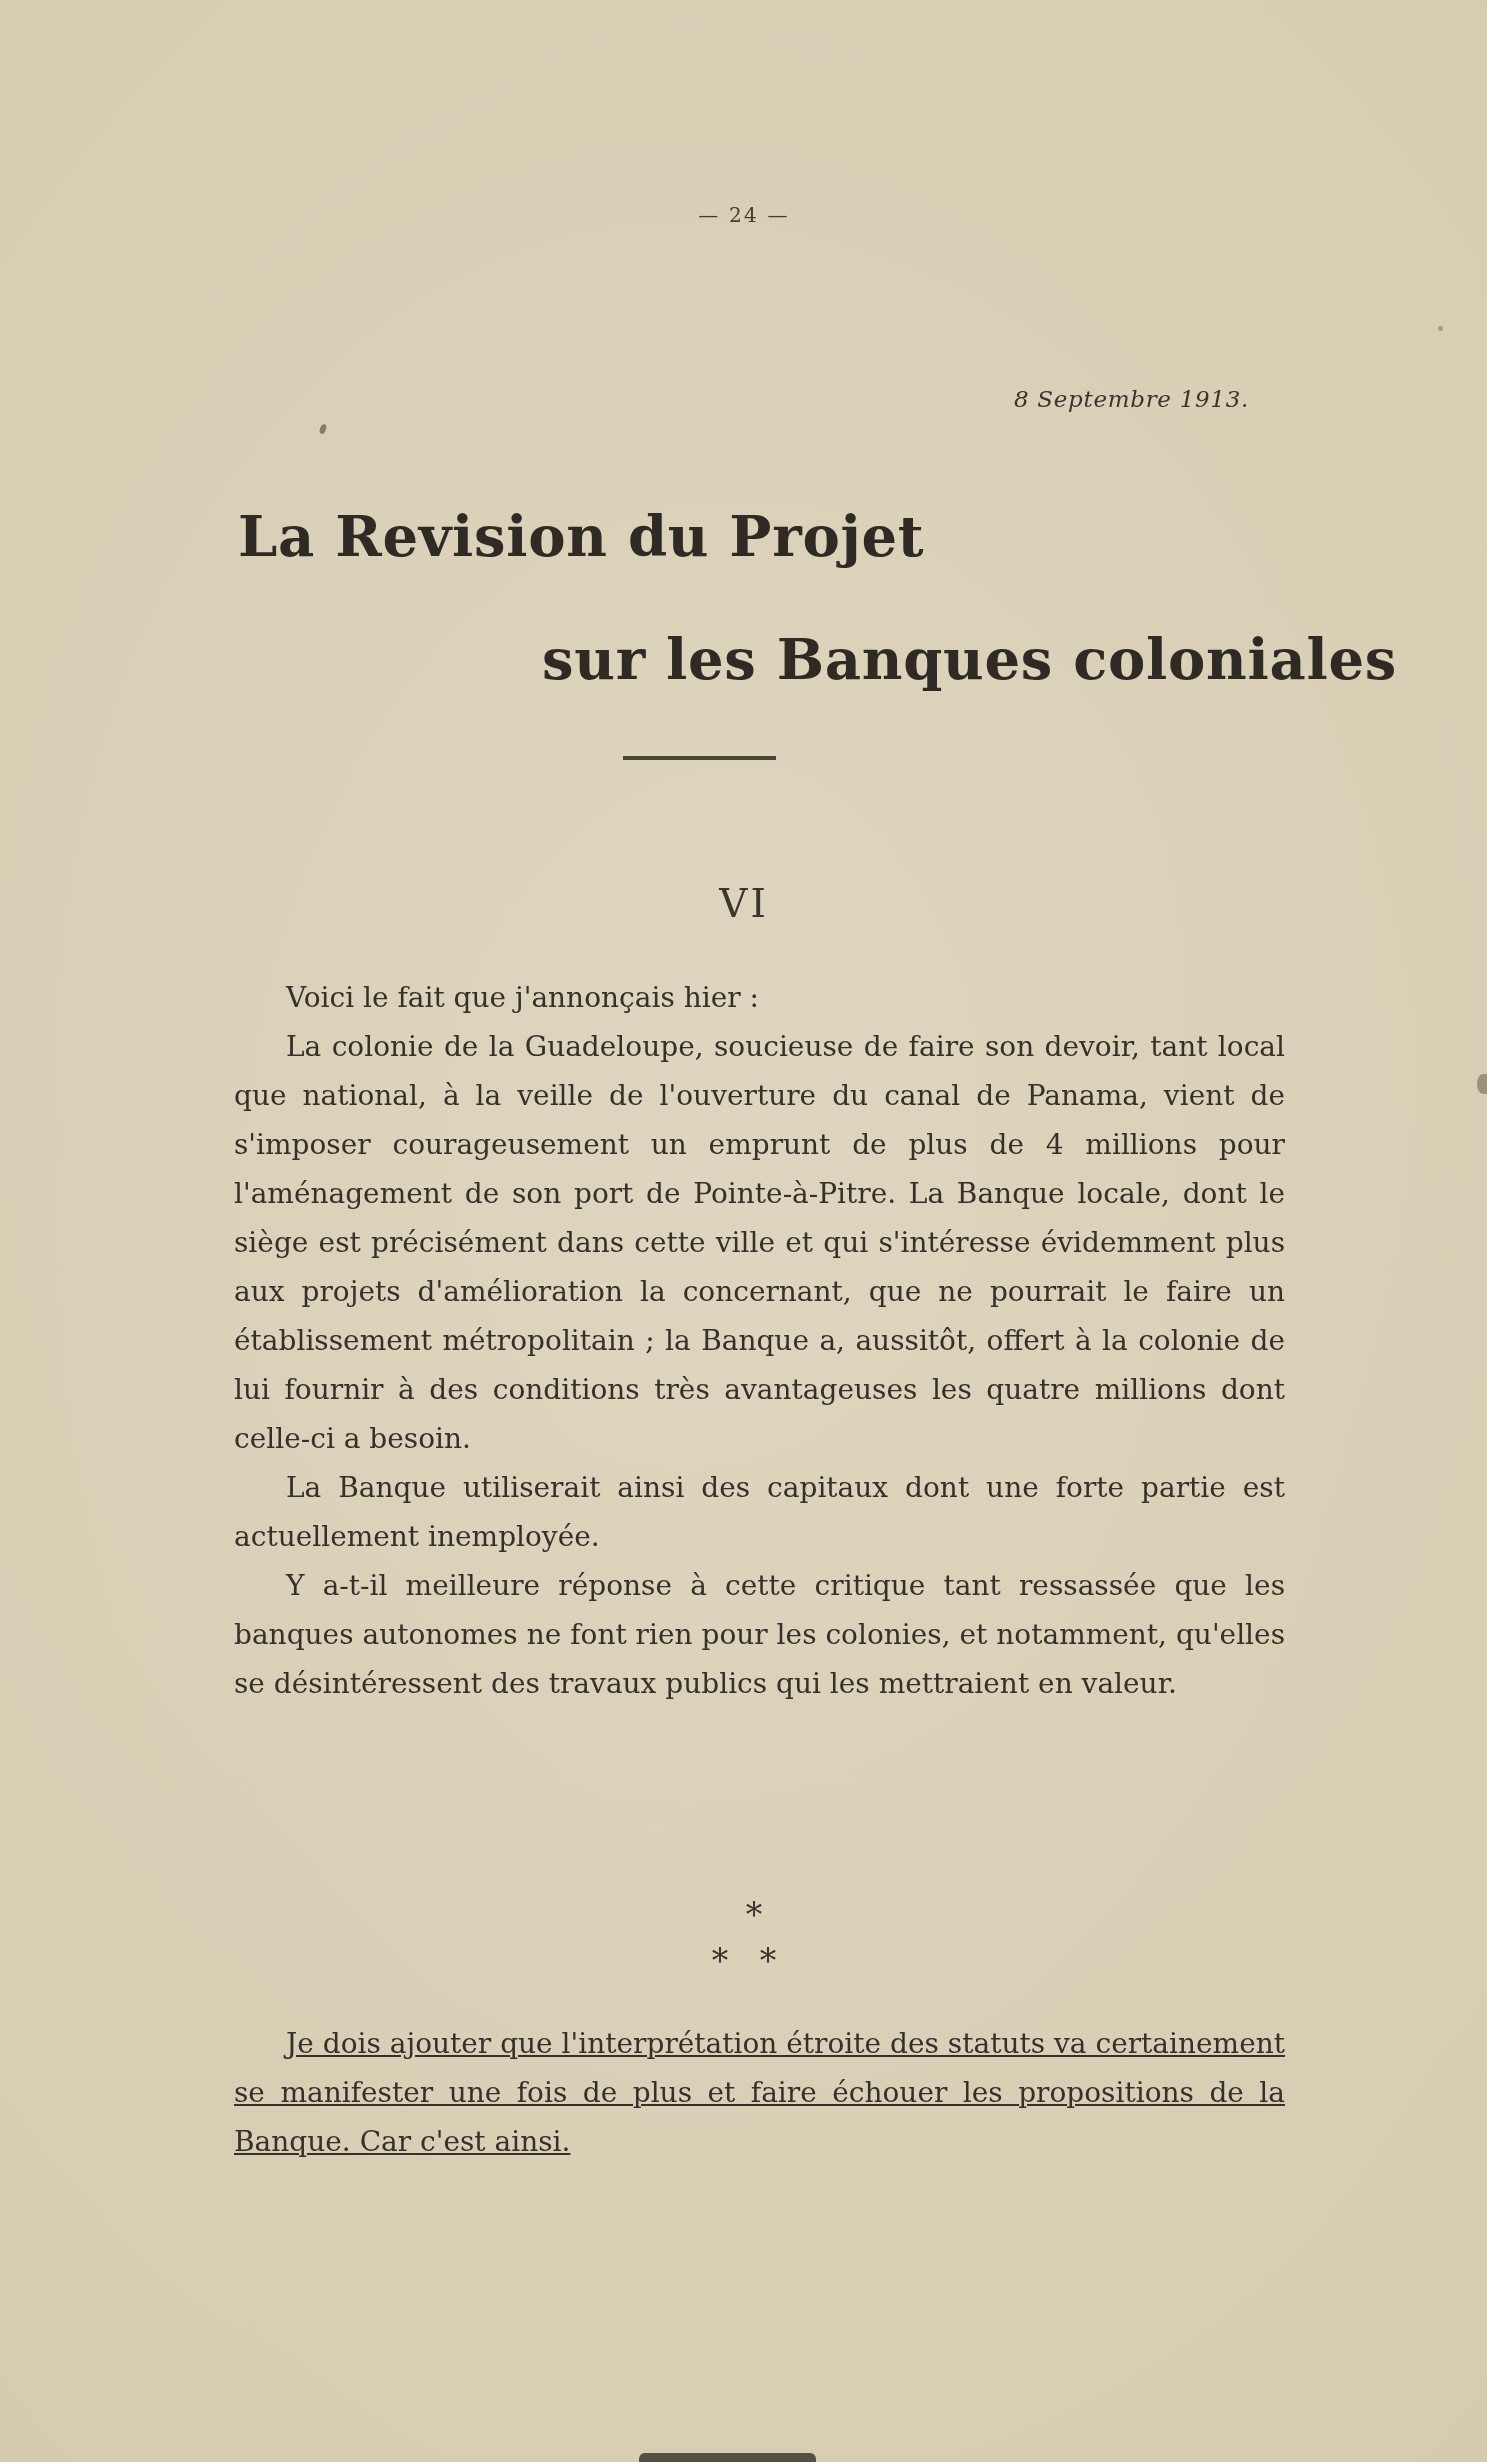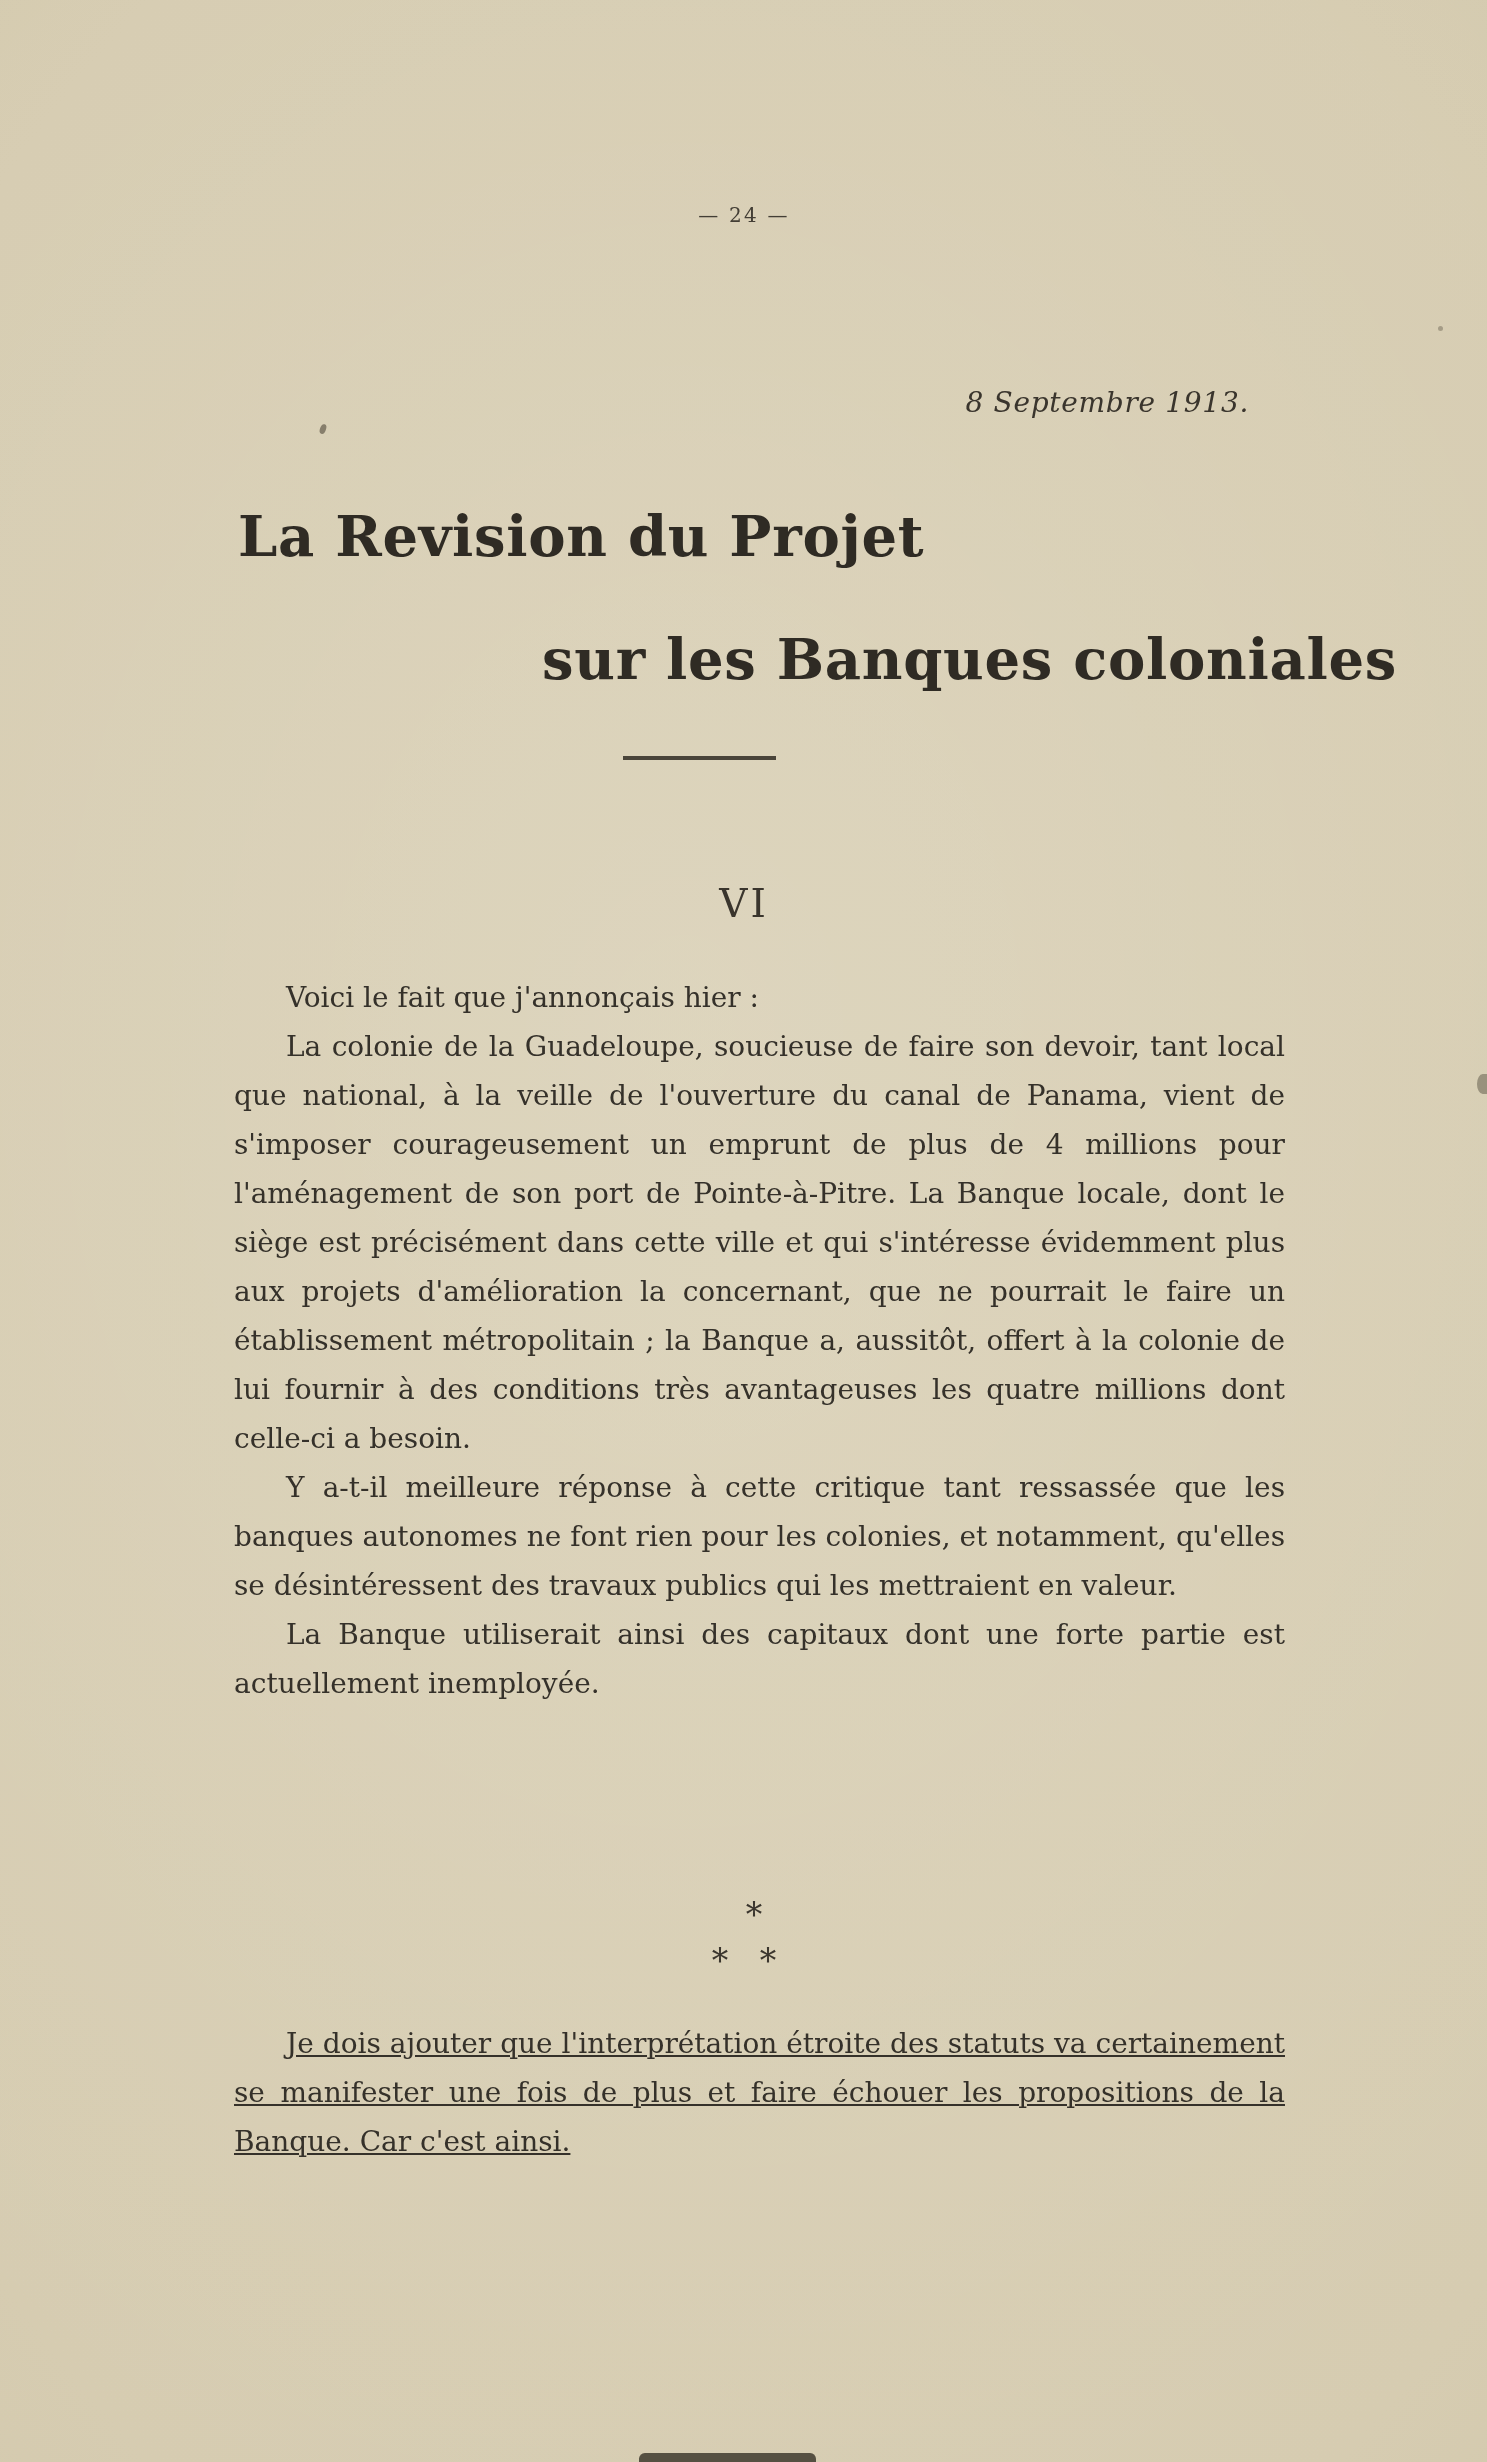--- a/index.html
+++ b/index.html
@@ -17,21 +17,21 @@
       radial-gradient(ellipse 120% 105% at 50% 50%, #dad1b7 0%, #d6ccb1 58%, #ccc2a5 100%);
   }
 
   .page-number {
     position: absolute; top: 203px; left: 0; width: 100%;
     text-align: center; font-size: 20px; letter-spacing: 2.2px; color: #433e35;
   }
 
   .dateline {
     position: absolute; top: 386px; right: 239px;
-    font-size: 28px; font-style: italic; color: #3a352d; letter-spacing: 0.7px;
+    font-size: 23px; font-style: italic; color: #3a352d; letter-spacing: 0.7px;
   }
 
   .title-line {
     position: absolute; font-weight: bold; font-size: 56px;
     color: #2f2b24; letter-spacing: 0.7px; white-space: nowrap;
   }
   .title-1 { top: 503px; left: 238px; }
   .title-2 { top: 626px; left: 542px; }
 
   .rule {
@@ -85,22 +85,22 @@
 
   <div class="title-line title-1">La Revision du Projet</div>
 
   <div class="rule"></div>
 
   <div class="section-number">VI</div>
 
   <div class="body-block body-main">
     <p>Voici le fait que j'annonçais hier :</p>
     <p>La colonie de la Guadeloupe, soucieuse de faire son devoir, tant local que national, à la veille de l'ouverture du canal de Panama, vient de s'imposer courageusement un emprunt de plus de 4 millions pour l'aménagement de son port de Pointe-à-Pitre. La Banque locale, dont le siège est précisément dans cette ville et qui s'intéresse évidemment plus aux projets d'amélioration la concernant, que ne pourrait le faire un établissement métropolitain ; la Banque a, aussitôt, offert à la colonie de lui fournir à des conditions très avantageuses les quatre millions dont celle-ci a besoin.</p>
+    <p>La Banque utiliserait ainsi des capitaux dont une forte partie est actuellement inemployée.</p>
     <p>Y a-t-il meilleure réponse à cette critique tant ressassée que les banques autonomes ne font rien pour les colonies, et notamment, qu'elles se désintéressent des travaux publics qui les mettraient en valeur.</p>
-    <p>La Banque utiliserait ainsi des capitaux dont une forte partie est actuellement inemployée.</p>
   </div>
 
   <div class="star-top">*</div>
 
   <div class="star-row">*   *</div>
 
   <div class="body-block body-closing">
     <p>Je dois ajouter que l'interprétation étroite des statuts va certainement se manifester une fois de plus et faire échouer les propositions de la Banque. Car c'est ainsi.</p>
   </div>
 

